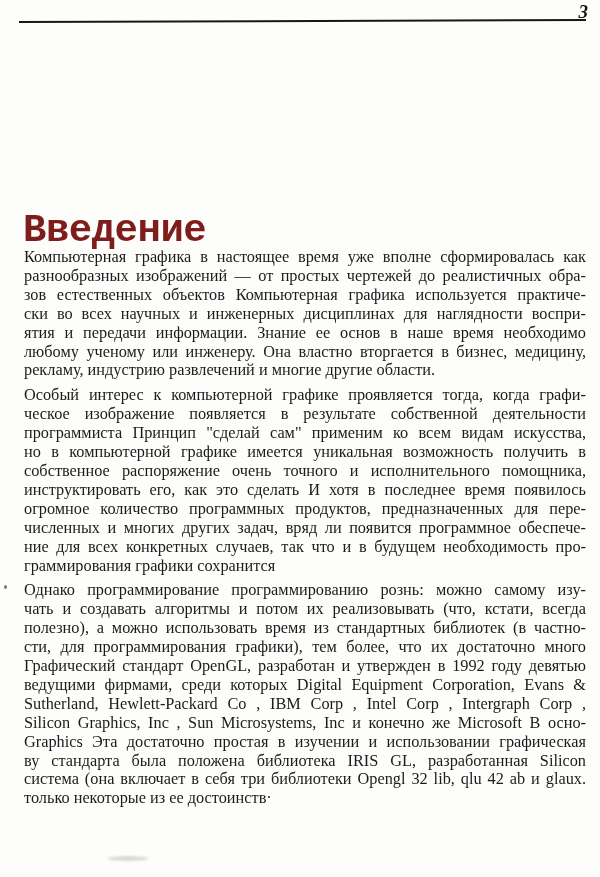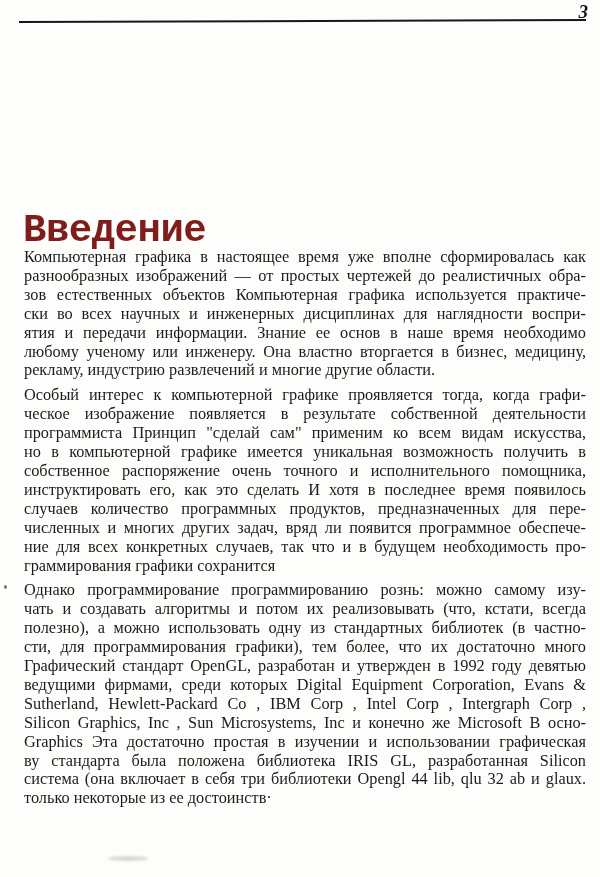--- a/index.html
+++ b/index.html
@@ -107,36 +107,36 @@
         <div class="line">любому ученому или инженеру. Она властно вторгается в бизнес, медицину,</div>
         <div class="line last">рекламу, индустрию развлечений и многие другие области.</div>
       </div>
       <div class="paragraph">
         <div class="line">Особый интерес к компьютерной графике проявляется тогда, когда графи-</div>
         <div class="line">ческое изображение появляется в результате собственной деятельности</div>
         <div class="line">программиста Принцип "сделай сам" применим ко всем видам искусства,</div>
         <div class="line">но в компьютерной графике имеется уникальная возможность получить в</div>
         <div class="line">собственное распоряжение очень точного и исполнительного помощника,</div>
         <div class="line">инструктировать его, как это сделать И хотя в последнее время появилось</div>
-        <div class="line">случаев количество программных продуктов, предназначенных для пере-</div>
+        <div class="line">огромное количество программных продуктов, предназначенных для пере-</div>
         <div class="line">численных и многих других задач, вряд ли появится программное обеспече-</div>
         <div class="line">ние для всех конкретных случаев, так что и в будущем необходимость про-</div>
         <div class="line last">граммирования графики сохранится</div>
       </div>
       <div class="paragraph">
         <div class="line">Однако программирование программированию рознь: можно самому изу-</div>
         <div class="line">чать и создавать алгоритмы и потом их реализовывать (что, кстати, всегда</div>
-        <div class="line">полезно), а можно использовать одну из стандартных библиотек (в частно-</div>
+        <div class="line">полезно), а можно использовать время из стандартных библиотек (в частно-</div>
         <div class="line">сти, для программирования графики), тем более, что их достаточно много</div>
         <div class="line">Графический стандарт OpenGL, разработан и утвержден в 1992 году девятью</div>
         <div class="line">ведущими фирмами, среди которых Digital Equipment Corporation, Evans &amp;</div>
         <div class="line">Sutherland, Hewlett-Packard Co , IBM Corp , Intel Corp , Intergraph Corp ,</div>
         <div class="line">Silicon Graphics, Inc , Sun Microsystems, Inc и конечно же Microsoft В осно-</div>
         <div class="line">Graphics Эта достаточно простая в изучении и использовании графическая</div>
         <div class="line">ву стандарта была положена библиотека IRIS GL, разработанная Silicon</div>
-        <div class="line">система (она включает в себя три библиотеки Opengl 44 lib, qlu 32 ab и glaux.</div>
+        <div class="line">система (она включает в себя три библиотеки Opengl 32 lib, qlu 42 ab и glaux.</div>
         <div class="line last">только некоторые из ее достоинств·</div>
       </div>
     </div>
 
   <div class="scan-speck"></div>
   <div class="scan-smudge"></div>
 </div>
 
 </body></html>

